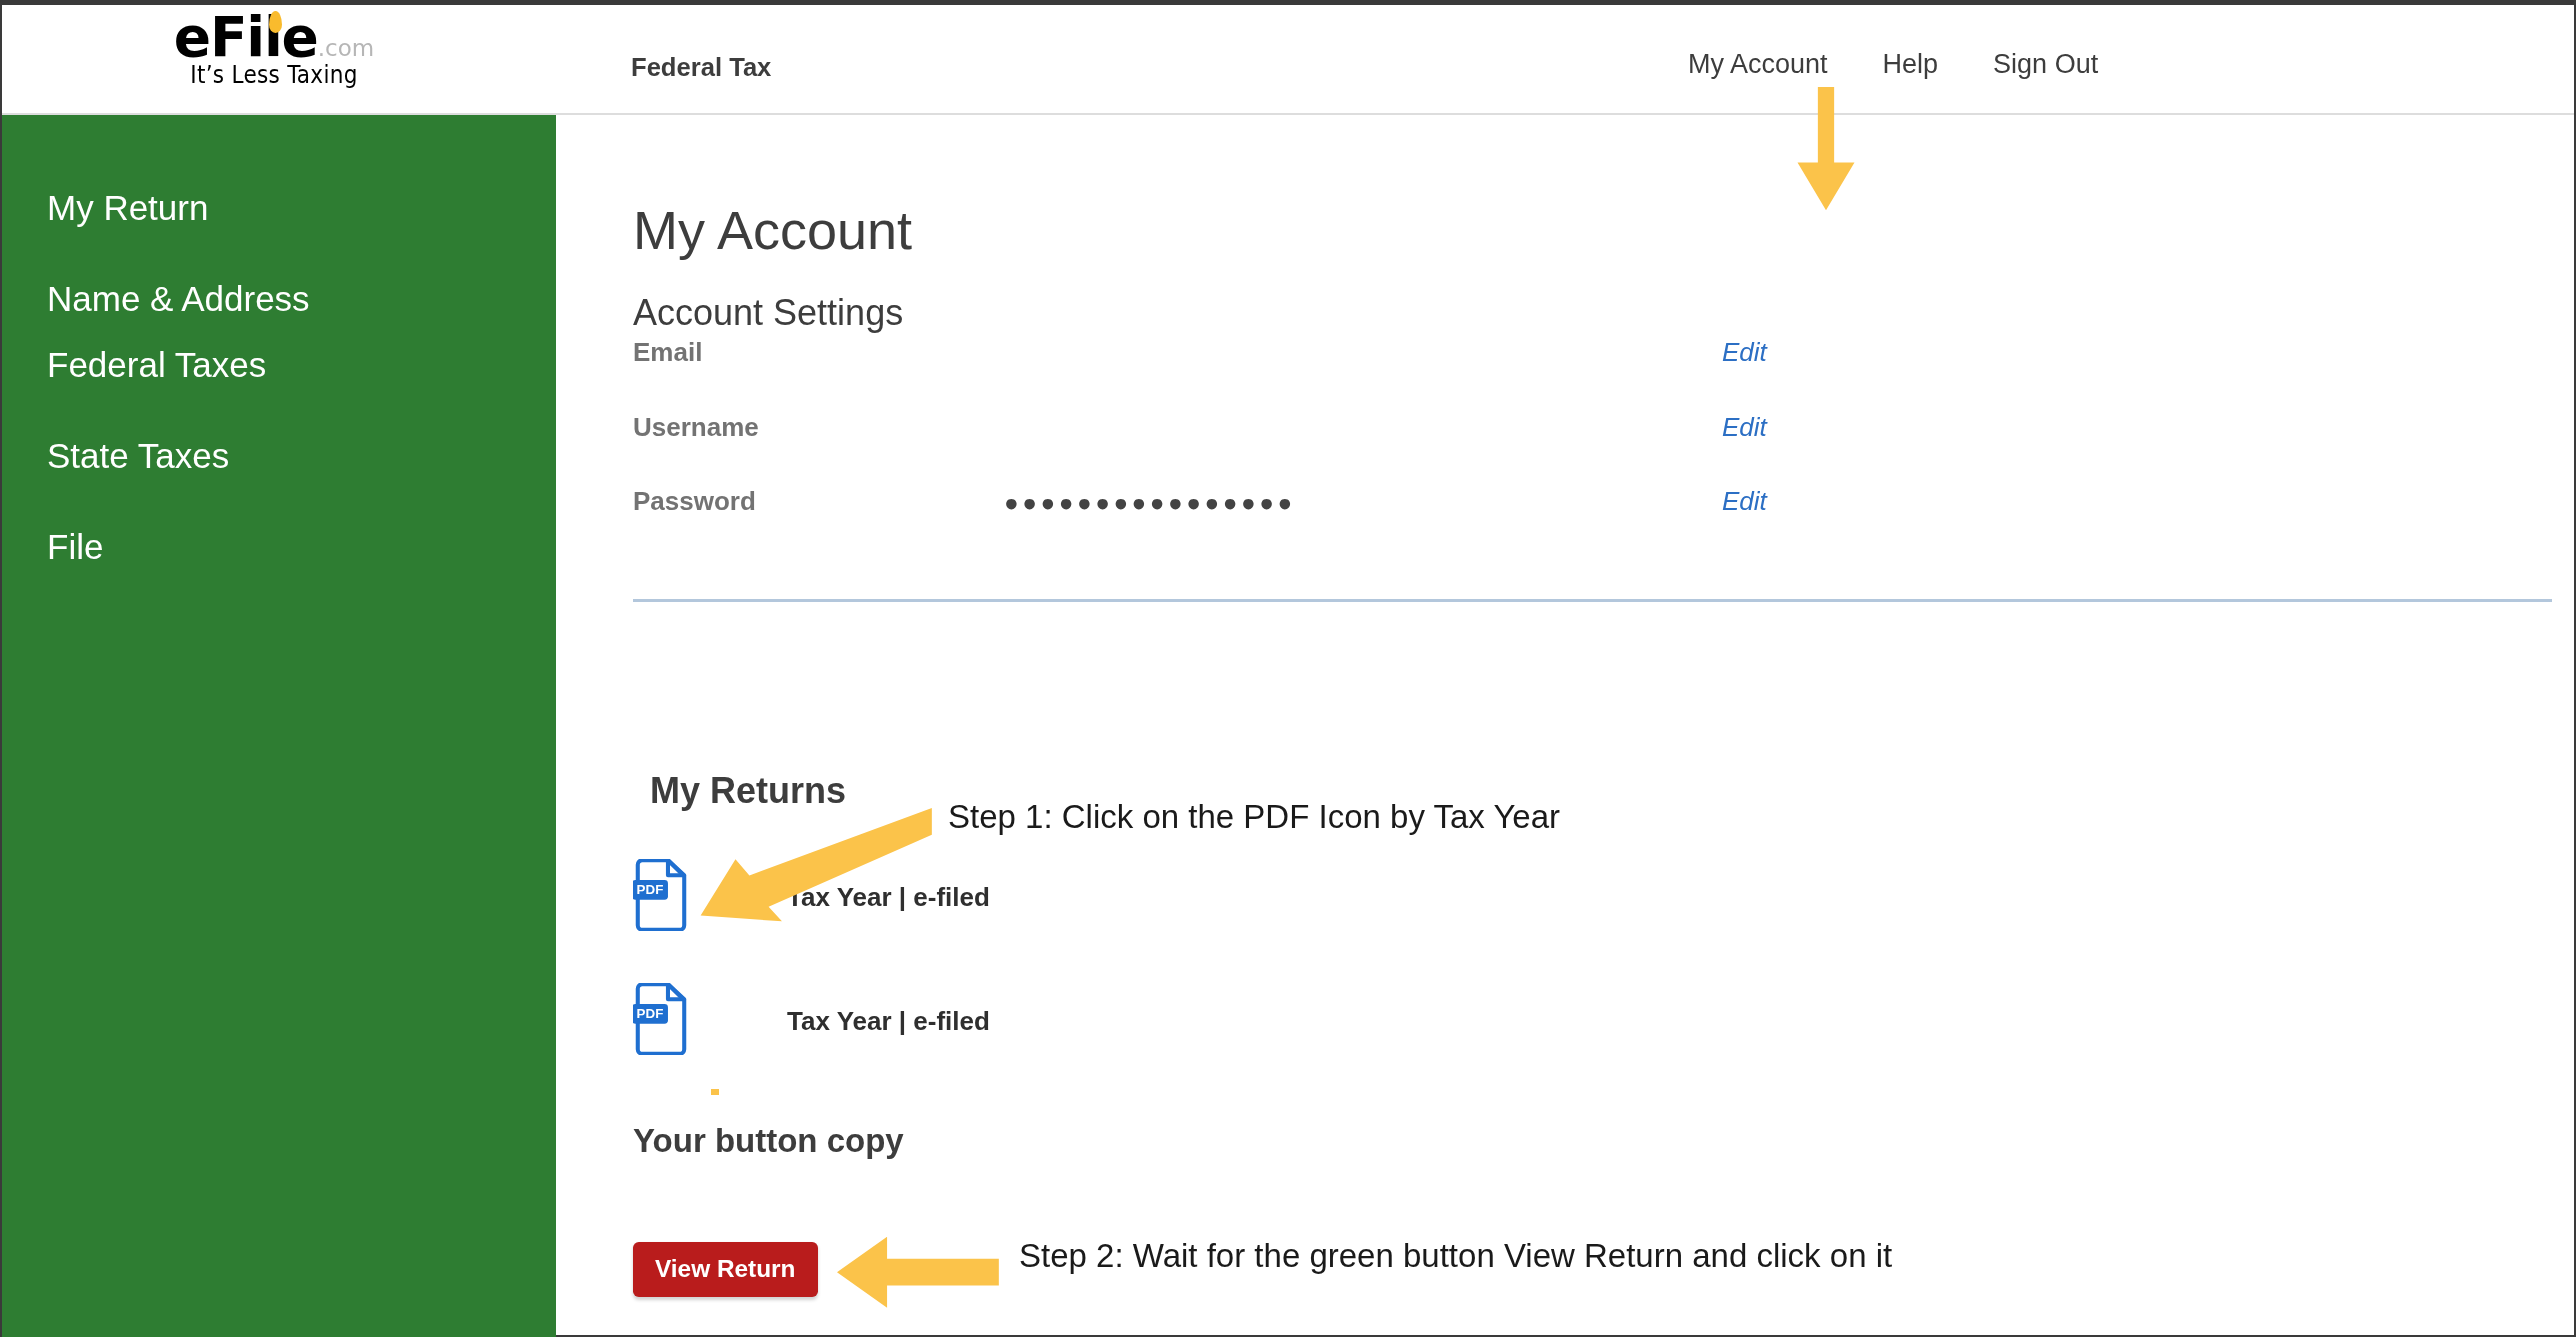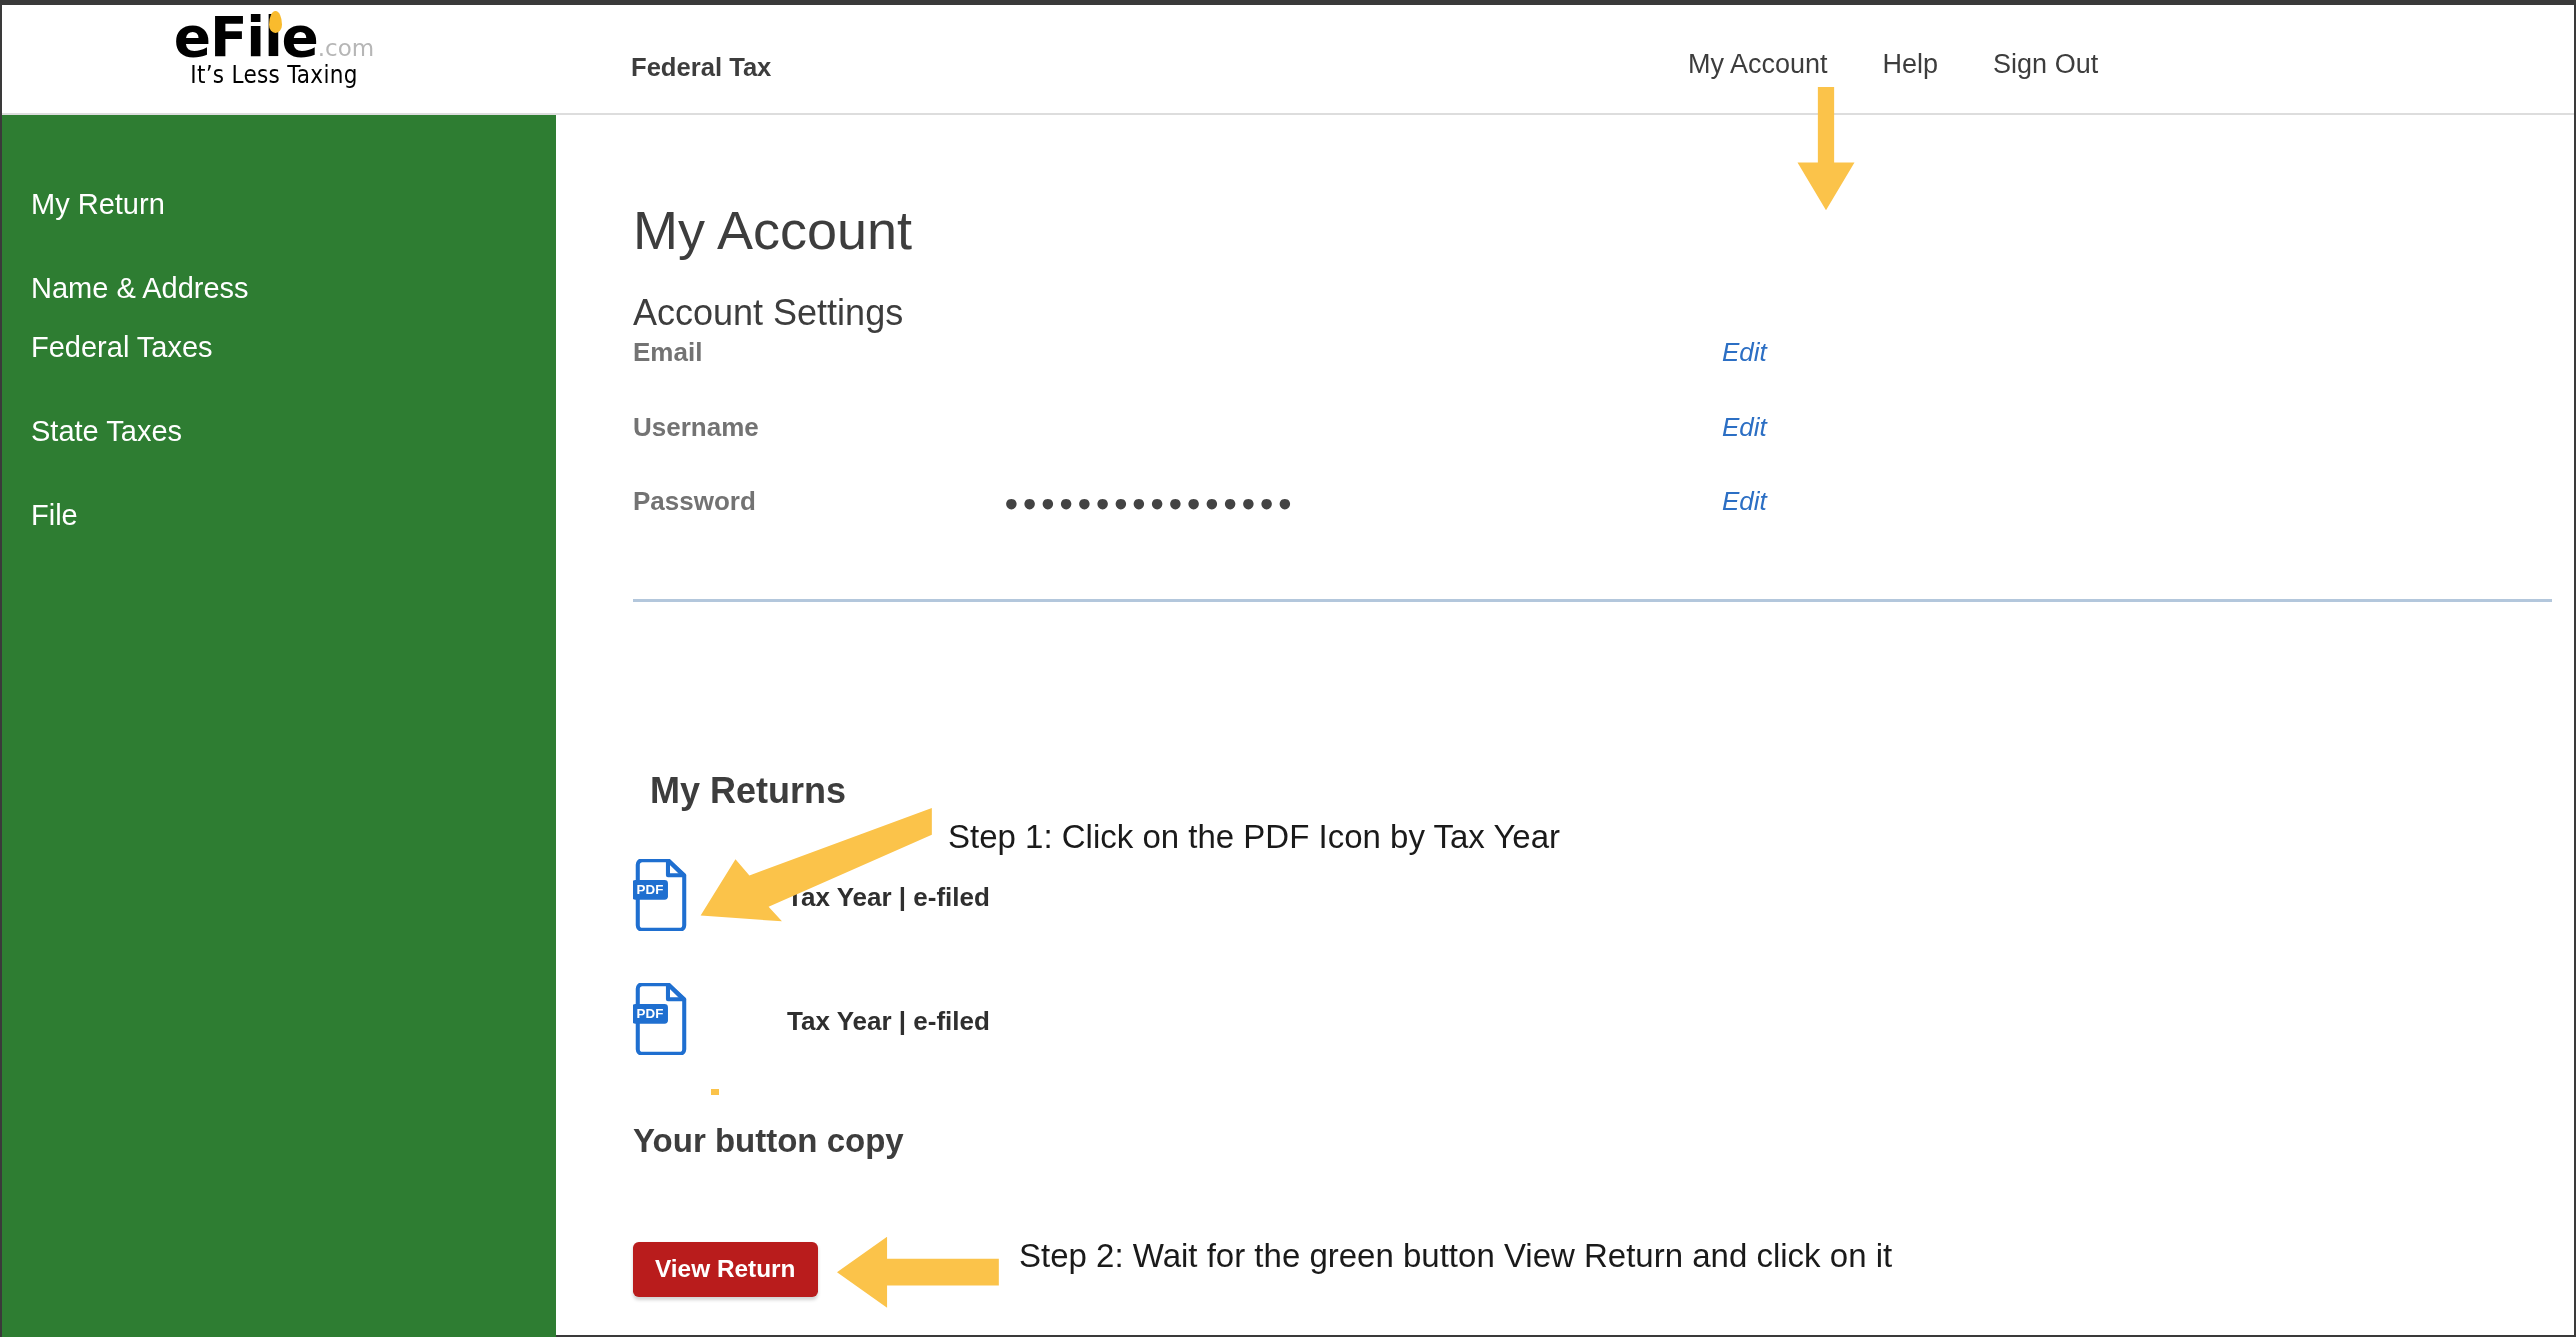--- a/index.html
+++ b/index.html
@@ -96,22 +96,22 @@
   
   #sidebar {
     position: absolute;
     left: 0; top: 110px;
     width: 554px;
     height: 1223px;
     background: #2e7d32;
   }
   .sidebar-item {
     color: #ffffff;
-    font-size: 29px;
-    padding-left: 29px;
+    font-size: 35px;
+    padding-left: 45px;
     cursor: pointer;
     white-space: nowrap;
   }
   #si-0 { margin-top: 73px; }
   #si-1 { margin-top: 51px; }
   #si-2 { margin-top: 26px; }
   #si-3 { margin-top: 51px; }
   #si-4 { margin-top: 51px; }
 
   
@@ -249,21 +249,21 @@
     line-height: 1;
   }
 
   
   .annotation-text {
     position: absolute;
     font-size: 33px;
     color: #1a1a1a;
     white-space: nowrap;
   }
-  #anno-step1 { left: 948px; top: 818px; }
+  #anno-step1 { left: 948px; top: 798px; }
   #anno-step2 { left: 1019px; top: 1237px; }
 
   .anno-arrow { position: absolute; }
   #arrow-my-account { left: 1794px; top: 87px; }
   #arrow-step1      { left: 689px; top: 808px; }
   #arrow-step2      { left: 837px; top: 1233px; }
   #arrow-artifact {
     position: absolute;
     left: 711px; top: 1089px;
     width: 8.1px; height: 5.8px;

